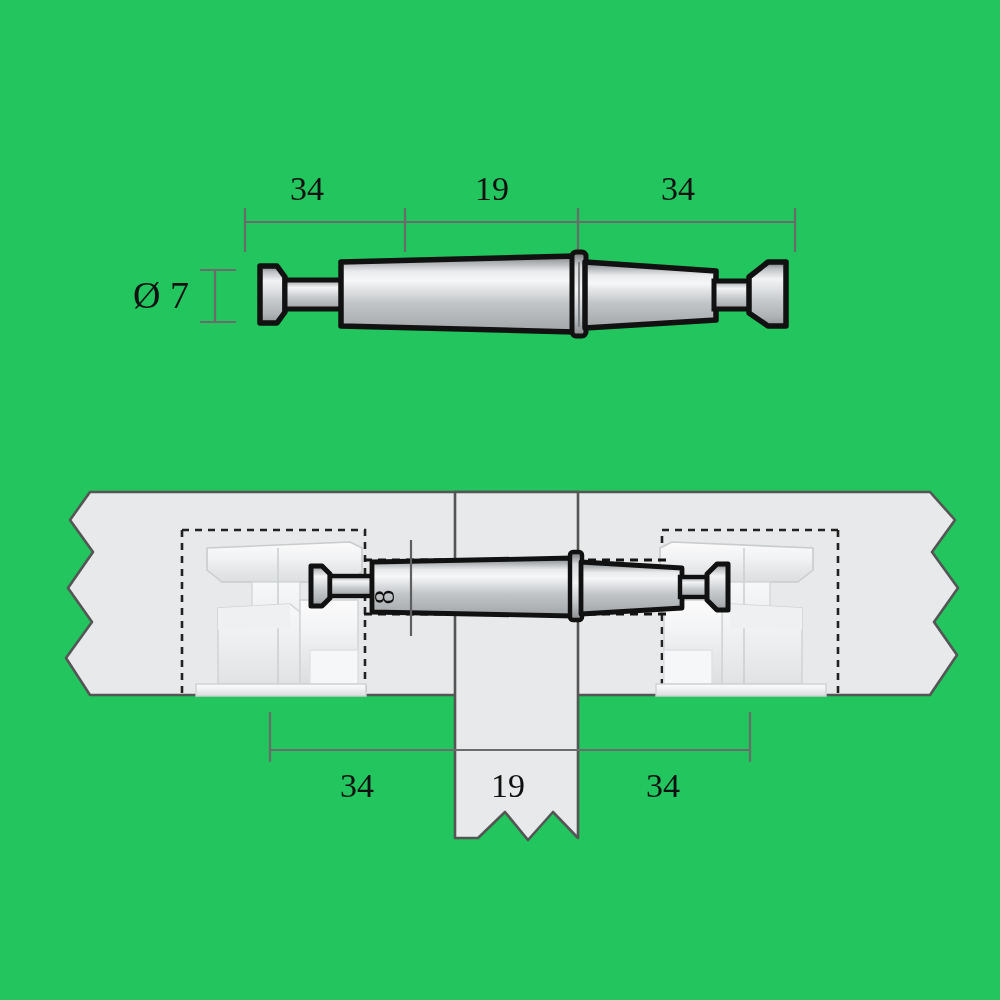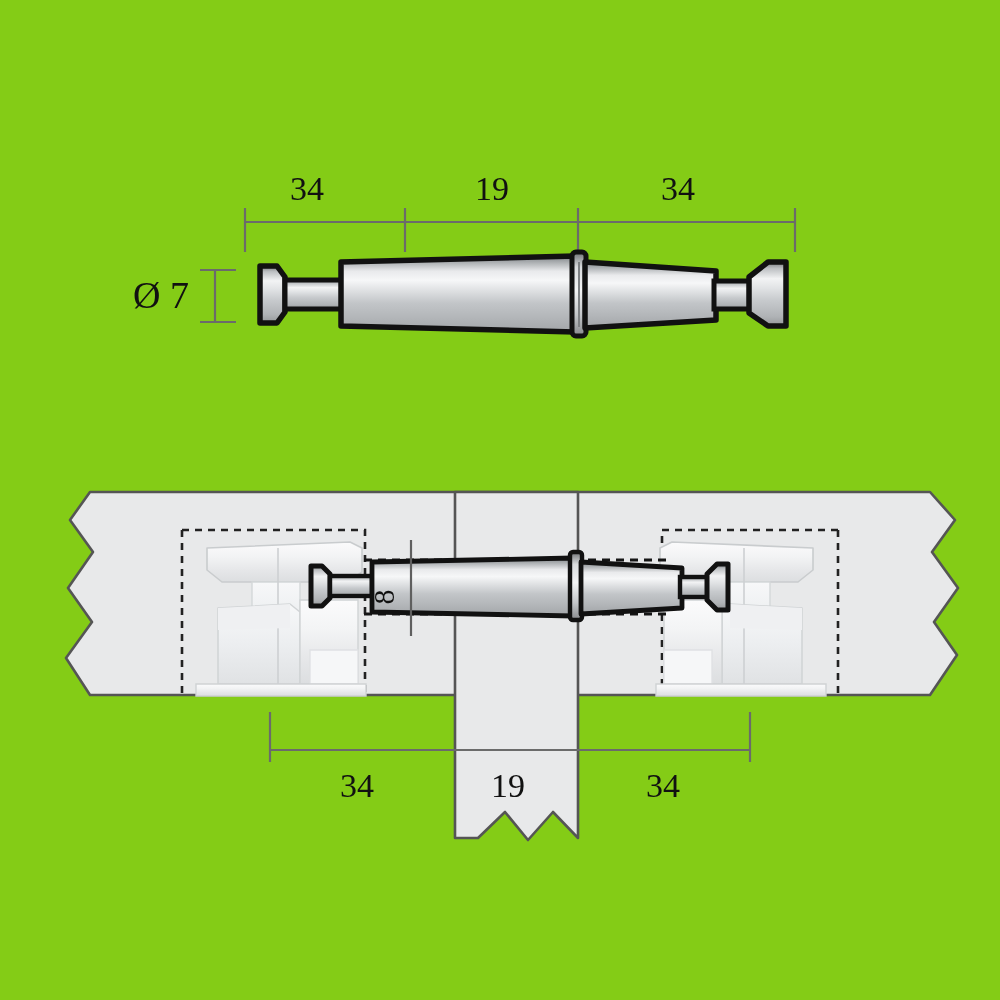--- a/index.html
+++ b/index.html
@@ -1,18 +1,18 @@
 <!DOCTYPE html>
 <html><head>
 <meta charset="utf-8">
 <style>
   html,body{margin:0;padding:0;background:#ffffff;}
   body{width:1000px;height:1000px;overflow:hidden;
        font-family:"Liberation Serif", serif;}
-  #sheet{position:relative;width:1000px;height:1000px;background:#84cc16;}
+  #sheet{position:relative;width:1000px;height:1000px;background:#22c55e;}
   svg#drawing{position:absolute;left:0;top:0;width:1000px;height:1000px;display:block;}
   .dimtext{font-family:"Liberation Serif", serif; font-size:34px; fill:#111111;}
   .dimtext8{font-family:"Liberation Serif", serif; font-size:30px; fill:#111111;}
   .dimtextdia{font-family:"Liberation Serif", serif; font-size:38px; fill:#111111;}
 </style>
 </head>
 <body>
 
 <div id="sheet">
 <svg id="drawing" viewBox="0 0 1000 1000">

